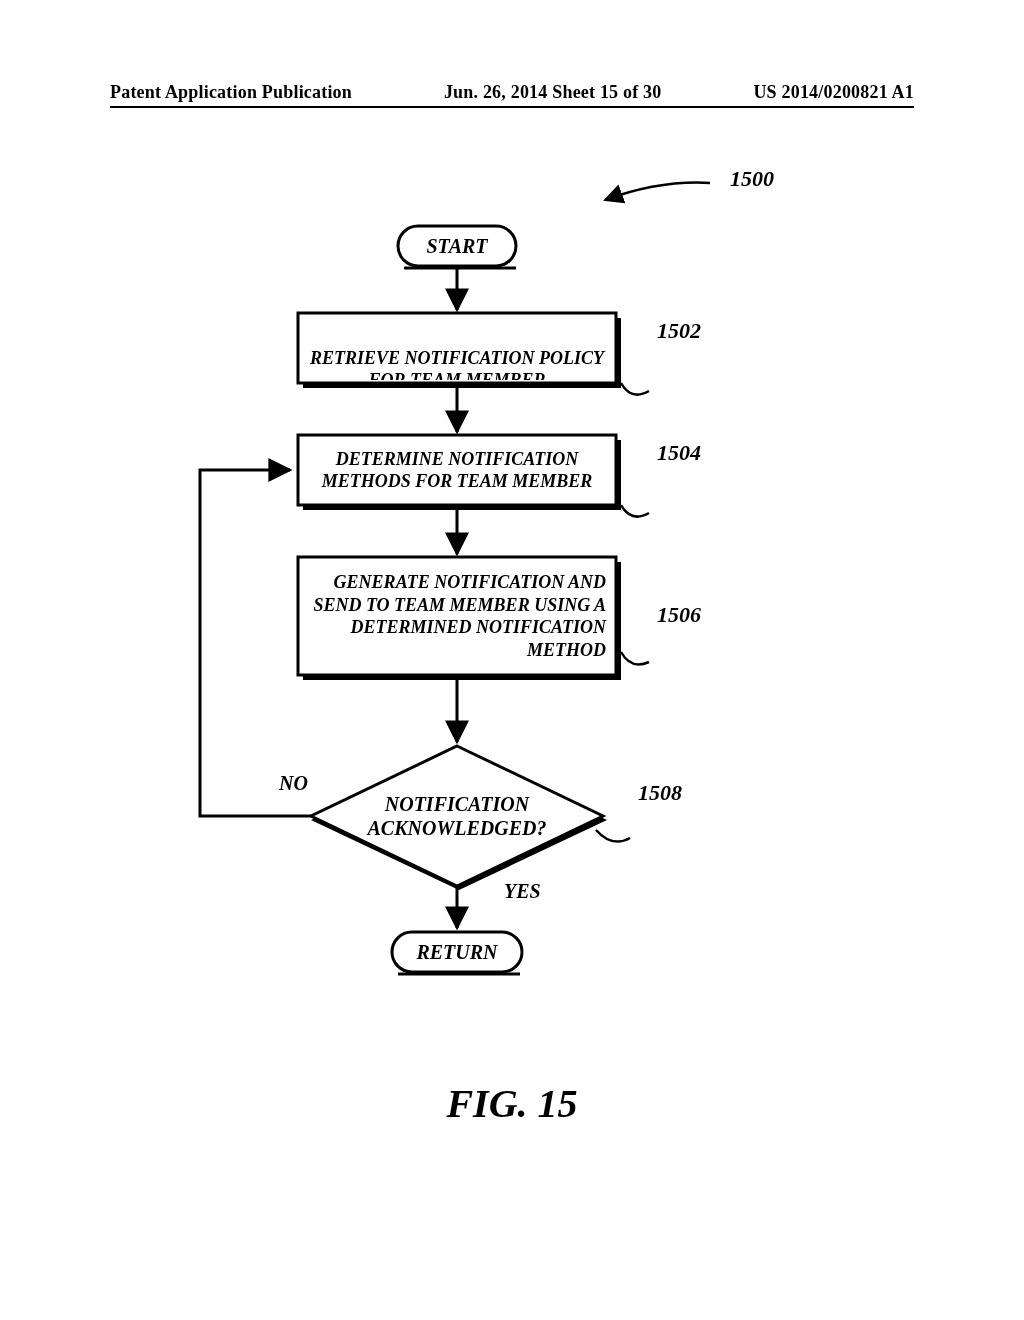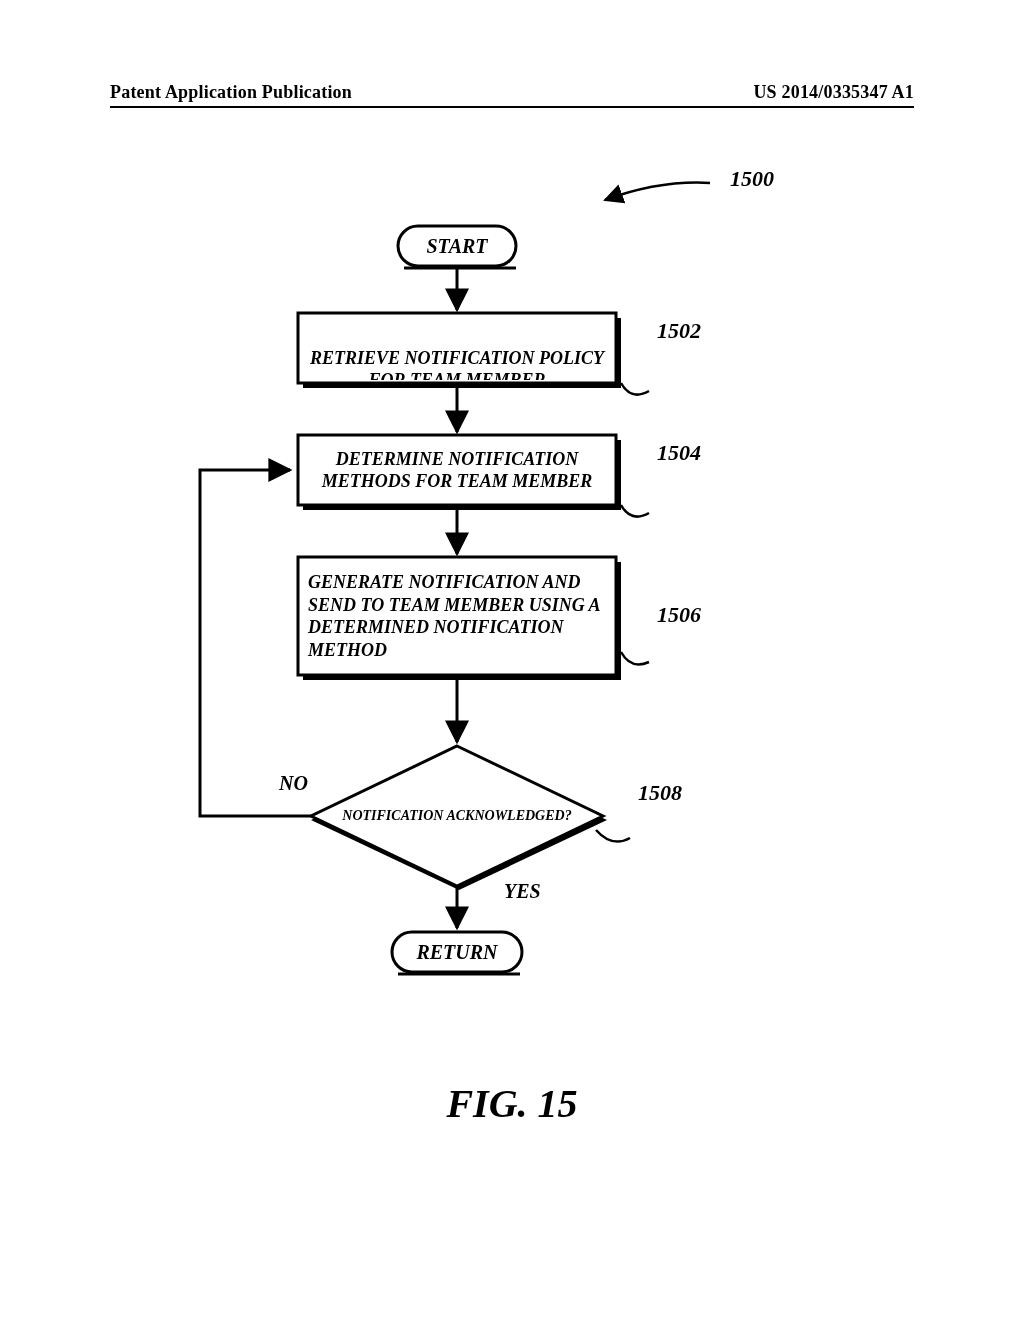--- a/index.html
+++ b/index.html
@@ -58,21 +58,22 @@
     font-weight: bold;
   }
 </style>
 </head>
 <body>
 
 <div class="page">
 
   <div class="header">
     <span>Patent Application Publication</span>
-    <span>US 2014/0335347 A1</span>
+    <span class="center">Jun. 26, 2014  Sheet 15 of 30</span>
+    <span>US 2014/0200821 A1</span>
   </div>
   <div class="header-rule"></div>
 
   <svg width="1024" height="1320">
     <defs>
       <marker id="arrow" viewBox="0 0 10 10" refX="9" refY="5" markerWidth="8" markerHeight="8" orient="auto-start-reverse">
         <path d="M 0 0 L 10 5 L 0 10 z" fill="#000"></path>
       </marker>
     </defs>
 
@@ -118,37 +119,37 @@
       <path d="M 621 505 q 10 18 28 8" stroke="#000" stroke-width="2.5" fill="none"></path>
       <text x="657" y="460" font-size="22" class="callout-label">1504</text>
     </g>
 
     <line x1="457" y1="510" x2="457" y2="554" stroke="#000" stroke-width="3" marker-end="url(#arrow)"></line>
 
     <g>
       <rect x="303" y="562" width="318" height="118" fill="#000"></rect>
       <rect x="298" y="557" width="318" height="118" fill="#fff" stroke="#000" stroke-width="3"></rect>
       <foreignObject x="300" y="560" width="314" height="112">
-        <div xmlns="http://www.w3.org/1999/xhtml" style="width:100%;height:100%;display:flex;align-items:center;justify-content:center;text-align:left;font-style:italic;font-weight:bold;font-size:18px;line-height:1.25;padding:0 8px;box-sizing:border-box;">GENERATE NOTIFICATION AND SEND TO TEAM MEMBER USING A DETERMINED NOTIFICATION METHOD</div>
+        <div xmlns="http://www.w3.org/1999/xhtml" style="width:100%;height:100%;display:flex;align-items:center;justify-content:center;text-align:right;font-style:italic;font-weight:bold;font-size:18px;line-height:1.25;padding:0 8px;box-sizing:border-box;">GENERATE NOTIFICATION AND SEND TO TEAM MEMBER USING A DETERMINED NOTIFICATION METHOD</div>
       </foreignObject>
     </g>
 
     <g>
       <path d="M 621 652 q 10 18 28 10" stroke="#000" stroke-width="2.5" fill="none"></path>
       <text x="657" y="622" font-size="22" class="callout-label">1506</text>
     </g>
 
     <line x1="457" y1="680" x2="457" y2="742" stroke="#000" stroke-width="3" marker-end="url(#arrow)"></line>
 
     <g>
 
       <polygon points="459,750 607,820 459,890 311,820" fill="#000"></polygon>
       <polygon points="457,746 603,816 457,886 311,816" fill="#fff" stroke="#000" stroke-width="3"></polygon>
       <foreignObject x="340" y="784" width="234" height="64">
-        <div xmlns="http://www.w3.org/1999/xhtml" style="width:100%;height:100%;display:flex;align-items:center;justify-content:center;text-align:center;font-style:italic;font-weight:bold;font-size:14px;line-height:1.2;">NOTIFICATION ACKNOWLEDGED?</div>
+        <div xmlns="http://www.w3.org/1999/xhtml" style="width:100%;height:100%;display:flex;align-items:center;justify-content:center;text-align:center;font-style:italic;font-weight:bold;font-size:20px;line-height:1.2;">NOTIFICATION ACKNOWLEDGED?</div>
       </foreignObject>
     </g>
 
     <g>
       <path d="M 596 830 q 16 18 34 8" stroke="#000" stroke-width="2.5" fill="none"></path>
       <text x="638" y="800" font-size="22" class="callout-label">1508</text>
     </g>
 
     <g>
       <text x="308" y="790" text-anchor="end" font-size="20" class="branch-label">NO</text>

